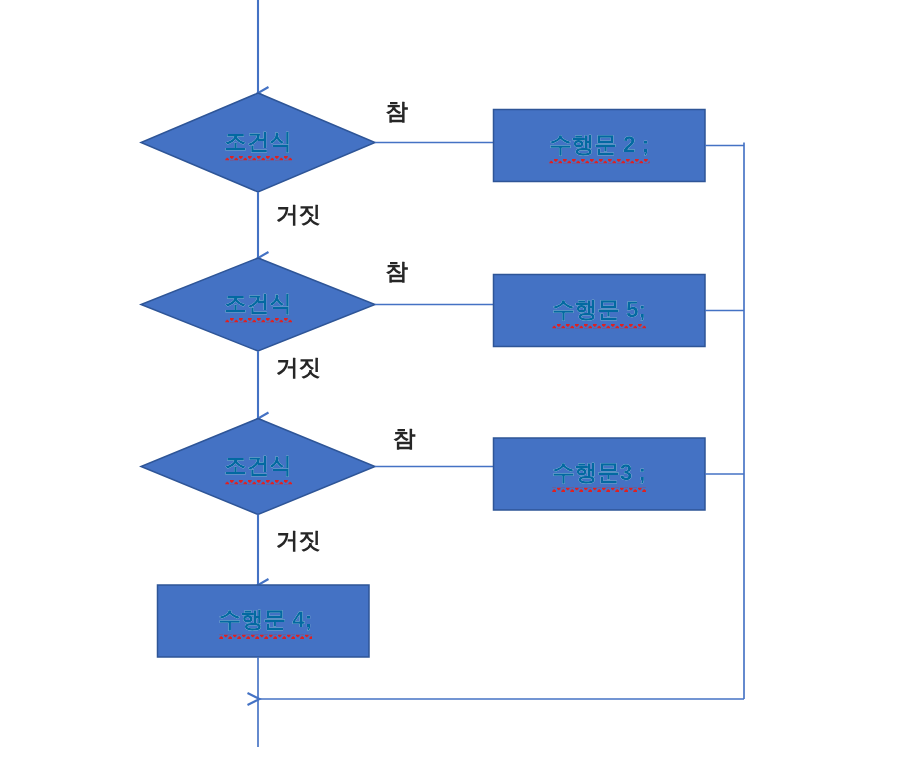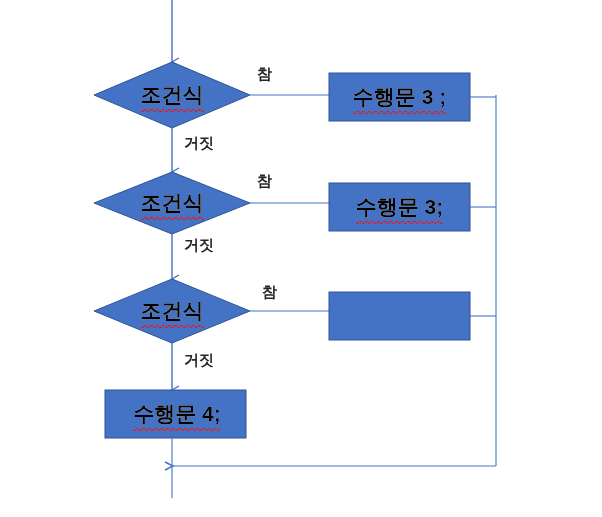--- a/index.html
+++ b/index.html
@@ -23,23 +23,23 @@
     top: 0;
     width: 602px;
     height: 517px;
   }
   
   .shape-label {
     position: absolute;
     display: flex;
     align-items: center;
     justify-content: center;
-    color: #000000;
+    color: #0369a1;
     font-weight: bold;
-    font-size: 21px;
+    font-size: 15px;
     letter-spacing: 0px;
     white-space: nowrap;
     pointer-events: none;
     text-shadow: 0 0 0 #ffffff;
   }
   .shape-label .sp {
     position: relative;
     display: inline-block;
     padding-bottom: 1px;
   }
@@ -120,27 +120,30 @@
 
   <div class="shape-label" style="left:94px; top:188px; width:156px; height:30px;">
     <span class="sp squiggle">조건식</span>
   </div>
 
   <div class="shape-label" style="left:94px; top:296px; width:156px; height:30px;">
     <span class="sp squiggle">조건식</span>
   </div>
 
   <div class="shape-label" style="left:329px; top:82px; width:141px; height:30px;">
-    <span class="sp squiggle">수행문 3 ;</span>
+    <span class="sp squiggle">수행문 2 ;</span>
   </div>
 
   <div class="shape-label" style="left:329px; top:192px; width:141px; height:30px;">
-    <span class="sp squiggle">수행문 3;</span>
+    <span class="sp squiggle">수행문 5;</span>
   </div>
 
+  <div class="shape-label" style="left:329px; top:301px; width:141px; height:30px;">
+    <span class="sp squiggle">수행문3 ;</span>
+  </div>
 
   <div class="shape-label" style="left:105px; top:399px; width:144px; height:30px;">
     <span class="sp squiggle">수행문 4;</span>
   </div>
 
   <div class="edge-label" style="left:257px; top:65px;">참</div>
 
   <div class="edge-label" style="left:257px; top:172px;">참</div>
 
   <div class="edge-label" style="left:262px; top:283px;">참</div>

